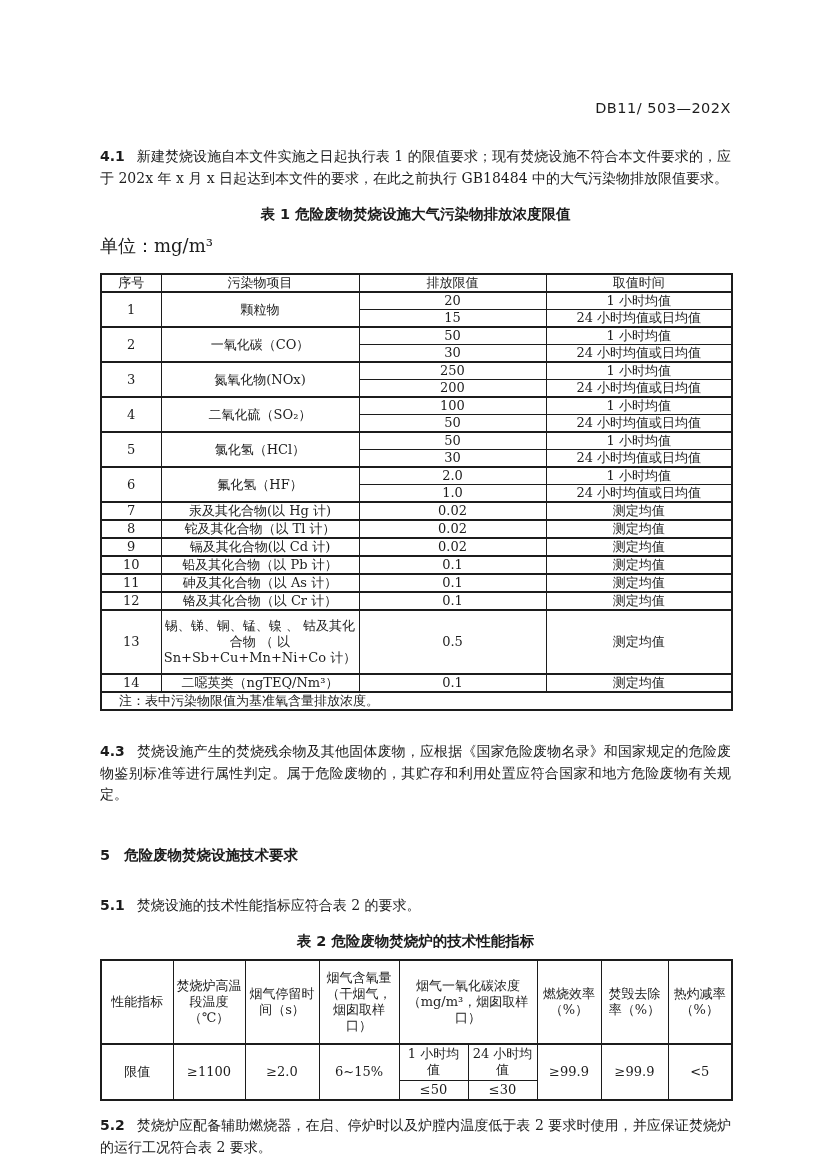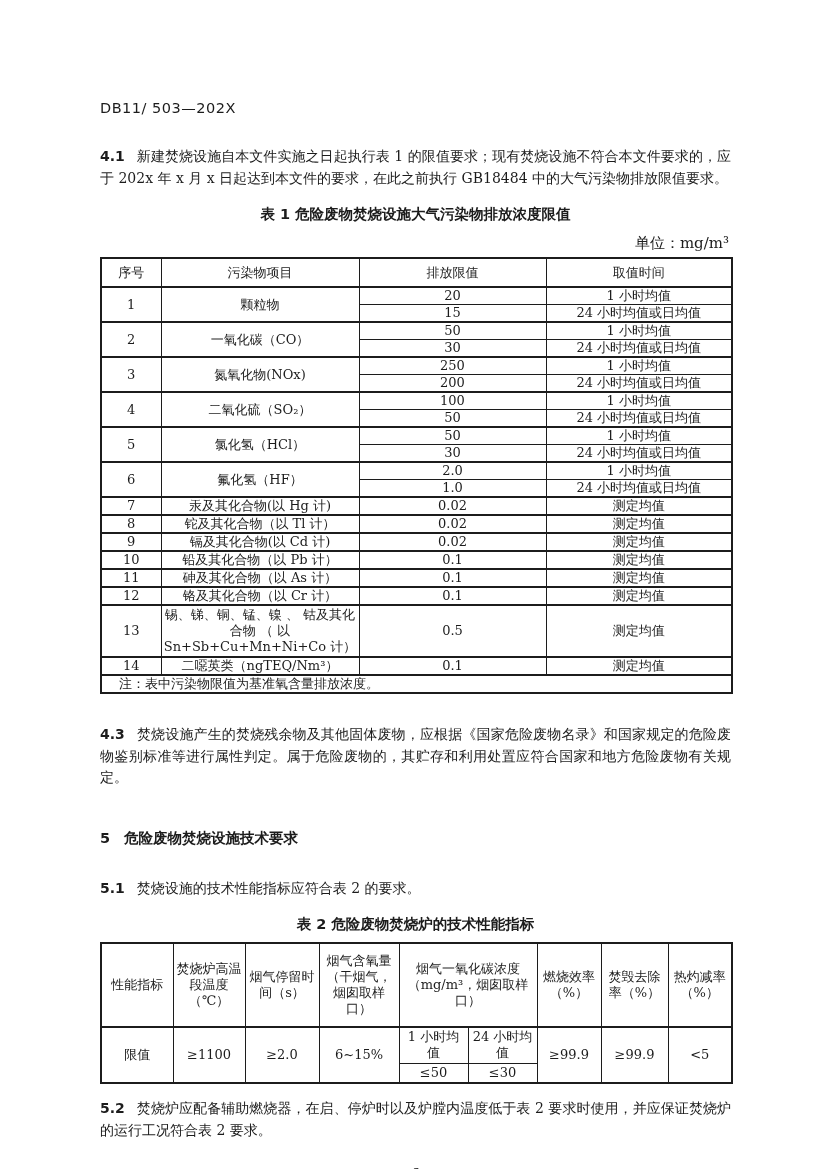--- a/index.html
+++ b/index.html
@@ -5,39 +5,39 @@
   * { margin:0; padding:0; box-sizing:border-box; }
   html,body { background:#fff; }
   .page {
     width:827px; height:1169px; background:#ffffff;
     font-family:"DejaVu Serif", serif; color:#1c1c1c;
     overflow:hidden; position:relative; margin:0 auto;
   }
   .content { width:631px; margin-left:100px; padding-top:100px; }
 
   .doc-code {
-    font-size:14.5px;
+    text-align:right; font-size:14.5px;
     font-family:"DejaVu Sans", sans-serif; letter-spacing:0.5px;
   }
 
   p.clause { font-size:14px; line-height:21.5px; text-align:justify; margin-top:30px; }
   .cnum { font-weight:bold; font-family:"DejaVu Sans", sans-serif; margin-right:12px; }
 
   .tbl-title {
     text-align:center; font-weight:bold; font-size:14.5px;
     font-family:"DejaVu Sans", sans-serif; margin-top:16px;
   }
-  .unit-line { text-align:right; font-size:15px; margin:10px 2px 4px 0; }
+  .unit-line { font-size:18px; margin:10px 2px 15px 0; }
 
   table { border-collapse:collapse; table-layout:fixed; width:631px;
           font-size:13px; border:2px solid #1c1c1c; }
   td { border:1px solid #1c1c1c; text-align:center; vertical-align:middle;
        padding:0 2px; line-height:16px; height:17px; overflow:hidden; }
   tr.grp td { border-top-width:2px; }
-  tr.hd td { border-bottom-width:2px; height:29px; }
+  tr.hd td { border-bottom-width:2px; height:18px; }
   td.note-cell { text-align:left; padding-left:17px; border-top-width:2px; }
 
   
   .t2 td { line-height:16px; }
   .t2 tr.t2head td { height:84px; border-bottom-width:2px; }
   .t2 tr.t2r1 td { height:36px; }
   .t2 tr.t2r2 td { height:20px; }
 
   .sec-head { font-weight:bold; font-size:14.5px;
     font-family:"DejaVu Sans", sans-serif; margin-top:40px; }
@@ -170,21 +170,21 @@
         <td>测定均值</td>
       </tr>
       <tr class="grp">
         <td>12</td>
         <td>铬及其化合物（以 Cr 计）</td>
         <td>0.1</td>
         <td>测定均值</td>
       </tr>
       <tr class="grp">
         <td>13</td>
-        <td style="height:52px">锡、锑、铜、锰、镍 、 钴及其化合物 （ 以 Sn+Sb+Cu+Mn+Ni+Co 计）</td>
+        <td style="height:64px">锡、锑、铜、锰、镍 、 钴及其化合物 （ 以 Sn+Sb+Cu+Mn+Ni+Co 计）</td>
         <td>0.5</td>
         <td>测定均值</td>
       </tr>
       <tr class="grp">
         <td>14</td>
         <td>二噁英类（ngTEQ/Nm³）</td>
         <td>0.1</td>
         <td>测定均值</td>
       </tr>
       <tr>

